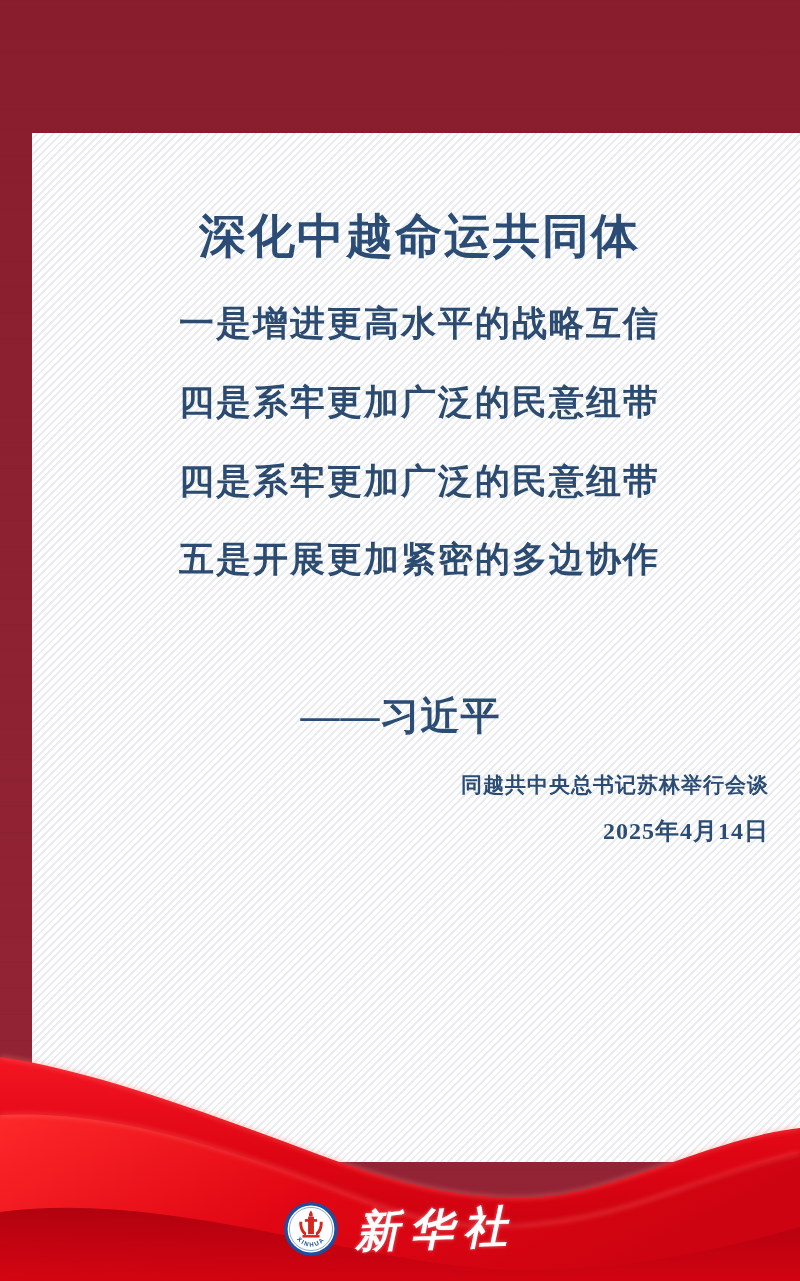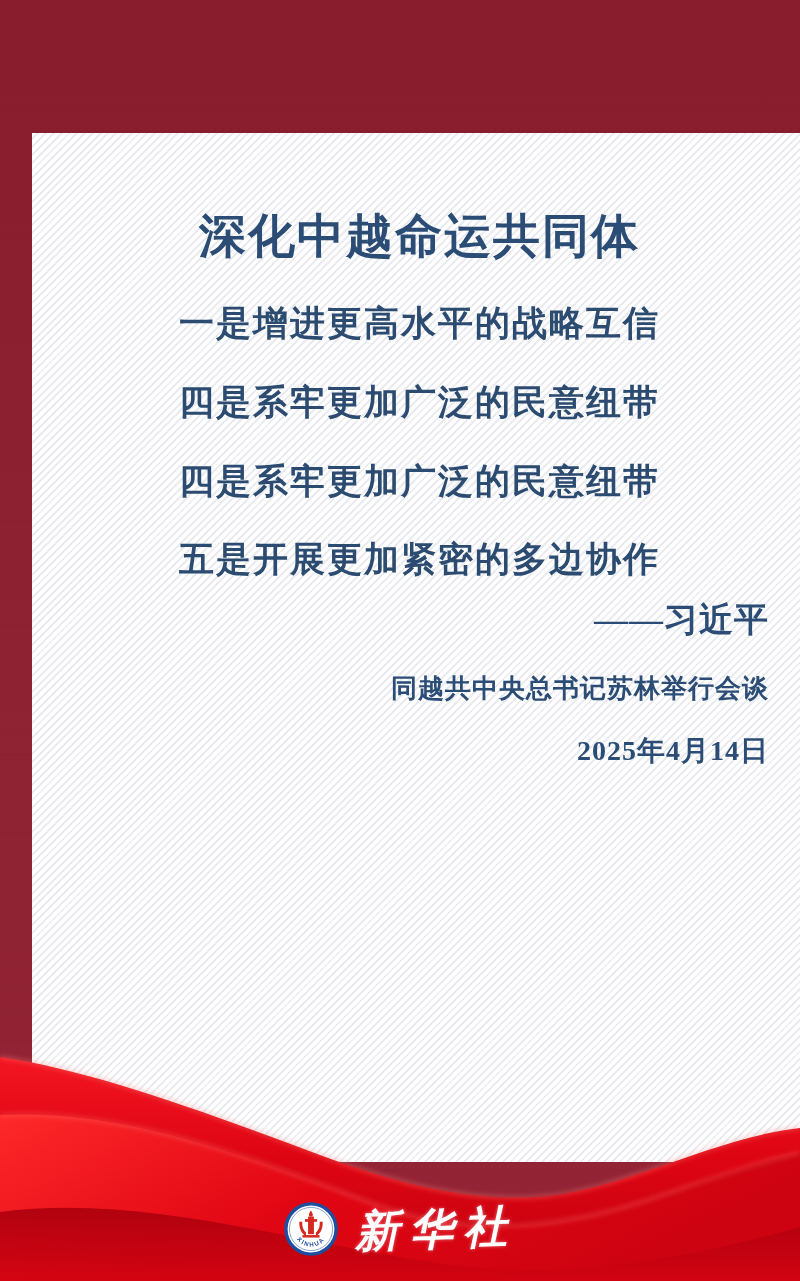--- a/index.html
+++ b/index.html
@@ -41,35 +41,37 @@
     line-height:78.8px;
     font-weight:700;
     letter-spacing:2px;
     color:#2c4b70;
   }
   .sign-block{
     text-align:right;
     padding-right:38px;
   }
   .attribution{
-    font-size:34px;
+    margin-top:96px;
+    font-size:39px;
     line-height:40px;
     font-weight:700;
     letter-spacing:1px;
+    text-align:center;
   }
   .event-line{
     margin-top:34px;
-    font-size:26px;
+    font-size:21px;
     line-height:30px;
     font-weight:600;
     letter-spacing:1px;
   }
   .date-line{
-    margin-top:32px;
-    font-size:28px;
+    margin-top:16px;
+    font-size:24px;
     line-height:30px;
     font-weight:600;
     letter-spacing:1px;
   }
   .wave{
     position:absolute;left:0;top:1020px;width:800px;height:261px;z-index:2;
   }
   .footer{
     position:absolute;left:0;top:1202px;width:800px;z-index:3;
     display:flex;align-items:center;justify-content:center;gap:17px;

